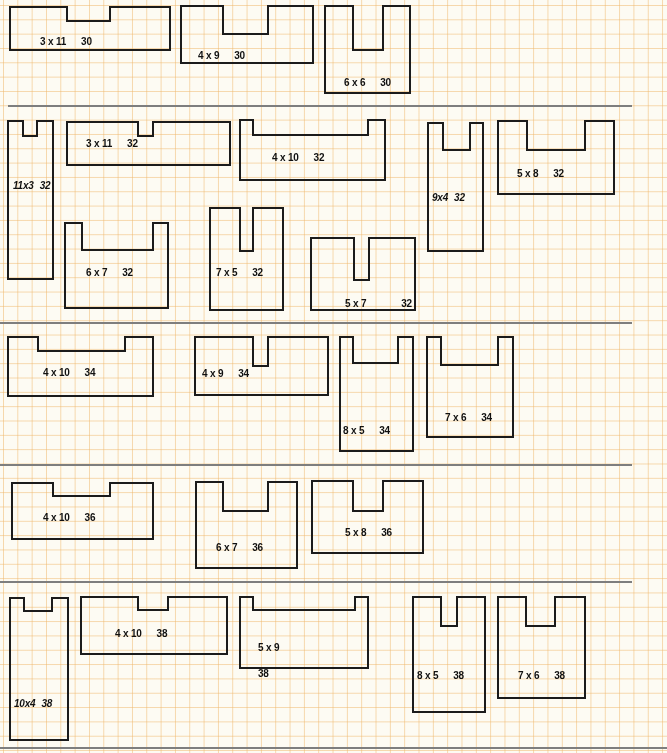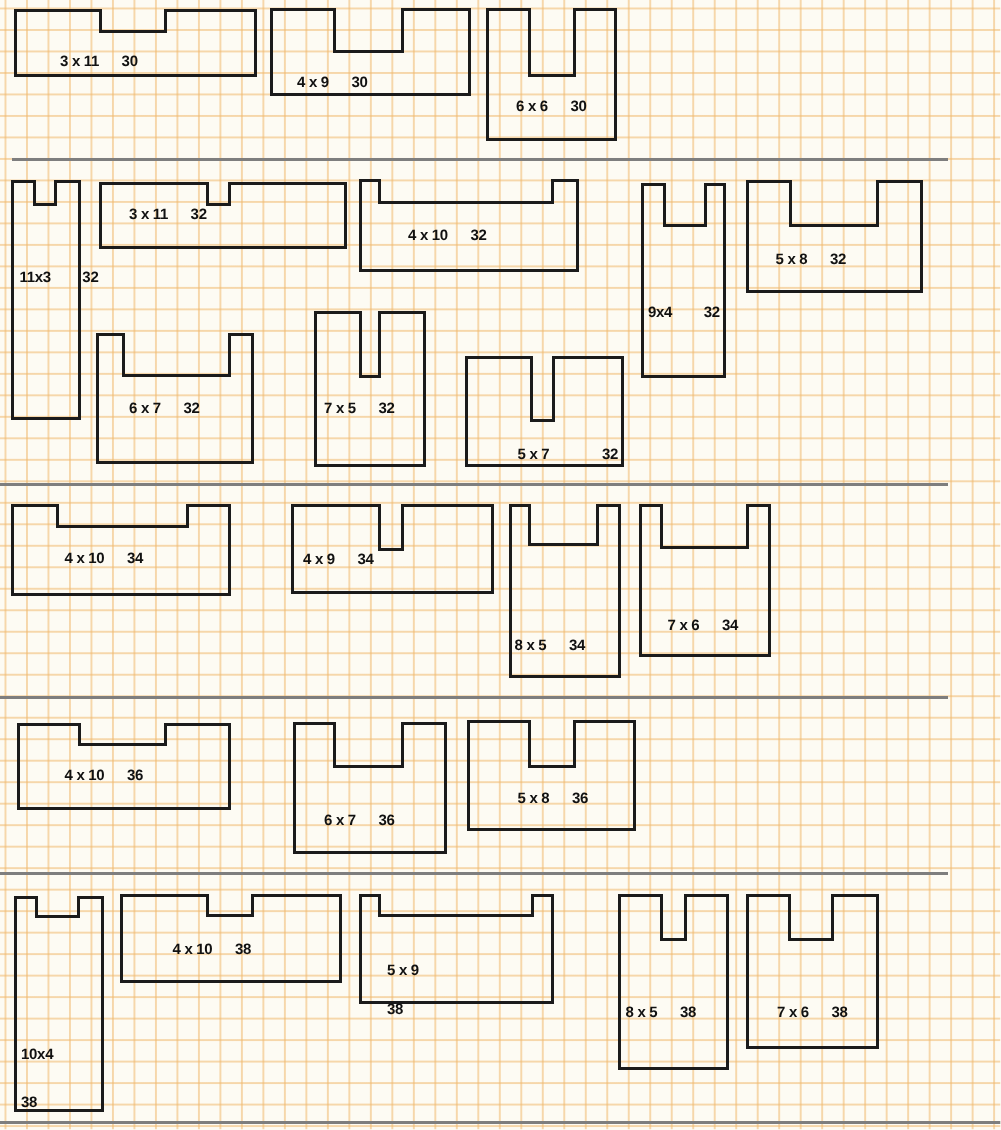--- a/index.html
+++ b/index.html
@@ -44,21 +44,22 @@
     display: flex;
     gap: 15px;
     font-size: 10px;
     font-weight: 700;
     letter-spacing: -0.2px;
     color: #111111;
     white-space: pre;
     line-height: 11px;
   }
   .shape-label.compact {
-    gap: 21px;
+    gap: 6px;
+    font-style: italic;
   }
 </style>
 </head>
 <body>
 
 <div class="paper" id="paper">
   <svg class="shapes-layer" id="shapes-svg" viewBox="0 0 667 753">
       <polygon points="10,7 67,7 67,21 110,21 110,7 170,7 170,50 10,50"></polygon>
       <polygon points="181,6 223,6 223,34 268,34 268,6 313,6 313,63 181,63"></polygon>
       <polygon points="325,6 353,6 353,50 383,50 383,6 410,6 410,93 325,93"></polygon>
@@ -83,34 +84,34 @@
       <polygon points="413,597 441,597 441,626 457,626 457,597 485,597 485,712 413,712"></polygon>
       <polygon points="498,597 526,597 526,626 555,626 555,597 585,597 585,698 498,698"></polygon>
       <line x1="8" x2="632" y1="106" y2="106" class="divider"></line>
       <line x1="0" x2="632" y1="323" y2="323" class="divider"></line>
       <line x1="0" x2="632" y1="465" y2="465" class="divider"></line>
       <line x1="0" x2="632" y1="582" y2="582" class="divider"></line>
       <line x1="0" x2="667" y1="748" y2="748" class="divider"></line>
     </svg>
 <div class="shape-label" style="left: 40px; top: 36px;"><span>3 x 11</span><span>30</span></div>
     <div class="shape-label" style="left: 198px; top: 50px;"><span>4 x 9</span><span>30</span></div>
-    <div class="shape-label" style="left: 344px; top: 66px;"><span>6 x 6</span><span>30</span></div>
+    <div class="shape-label" style="left: 344px; top: 77px;"><span>6 x 6</span><span>30</span></div>
     <div class="shape-label compact" style="left: 13px; top: 180px;"><span>11x3</span><span>32</span></div>
     <div class="shape-label" style="left: 86px; top: 138px;"><span>3 x 11</span><span>32</span></div>
     <div class="shape-label" style="left: 272px; top: 152px;"><span>4 x 10</span><span>32</span></div>
-    <div class="shape-label compact" style="left: 432px; top: 203px; text-align: center;"><span>9x4</span><span>32</span></div>
+    <div class="shape-label compact" style="left: 432px; top: 192px; text-align: center;"><span>9x4</span><span>32</span></div>
     <div class="shape-label" style="left: 517px; top: 168px;"><span>5 x 8</span><span>32</span></div>
     <div class="shape-label" style="left: 86px; top: 267px;"><span>6 x 7</span><span>32</span></div>
     <div class="shape-label" style="left: 216px; top: 267px; text-align: center;"><span>7 x 5</span><span>32</span></div>
     <div class="shape-label" style="left: 345px; top: 298px; gap: 35px;"><span>5 x 7</span><span>32</span></div>
     <div class="shape-label" style="left: 43px; top: 367px;"><span>4 x 10</span><span>34</span></div>
     <div class="shape-label" style="left: 202px; top: 368px;"><span>4 x 9</span><span>34</span></div>
     <div class="shape-label" style="left: 343px; top: 425px;"><span>8 x 5</span><span>34</span></div>
     <div class="shape-label" style="left: 445px; top: 412px;"><span>7 x 6</span><span>34</span></div>
     <div class="shape-label" style="left: 43px; top: 512px;"><span>4 x 10</span><span>36</span></div>
     <div class="shape-label" style="left: 216px; top: 542px;"><span>6 x 7</span><span>36</span></div>
     <div class="shape-label" style="left: 345px; top: 527px;"><span>5 x 8</span><span>36</span></div>
-    <div class="shape-label compact" style="left: 14px; top: 698px; flex-direction: column;"><span>10x4</span><span>38</span></div>
+    <div class="shape-label compact" style="left: 14px; top: 698px;"><span>10x4</span><span>38</span></div>
     <div class="shape-label" style="left: 115px; top: 628px;"><span>4 x 10</span><span>38</span></div>
     <div class="shape-label" style="left: 258px; top: 642px; flex-direction: column;"><span>5 x 9</span><span>38</span></div>
     <div class="shape-label" style="left: 417px; top: 670px;"><span>8 x 5</span><span>38</span></div>
     <div class="shape-label" style="left: 518px; top: 670px;"><span>7 x 6</span><span>38</span></div>
   </div>
 
 </body></html>

